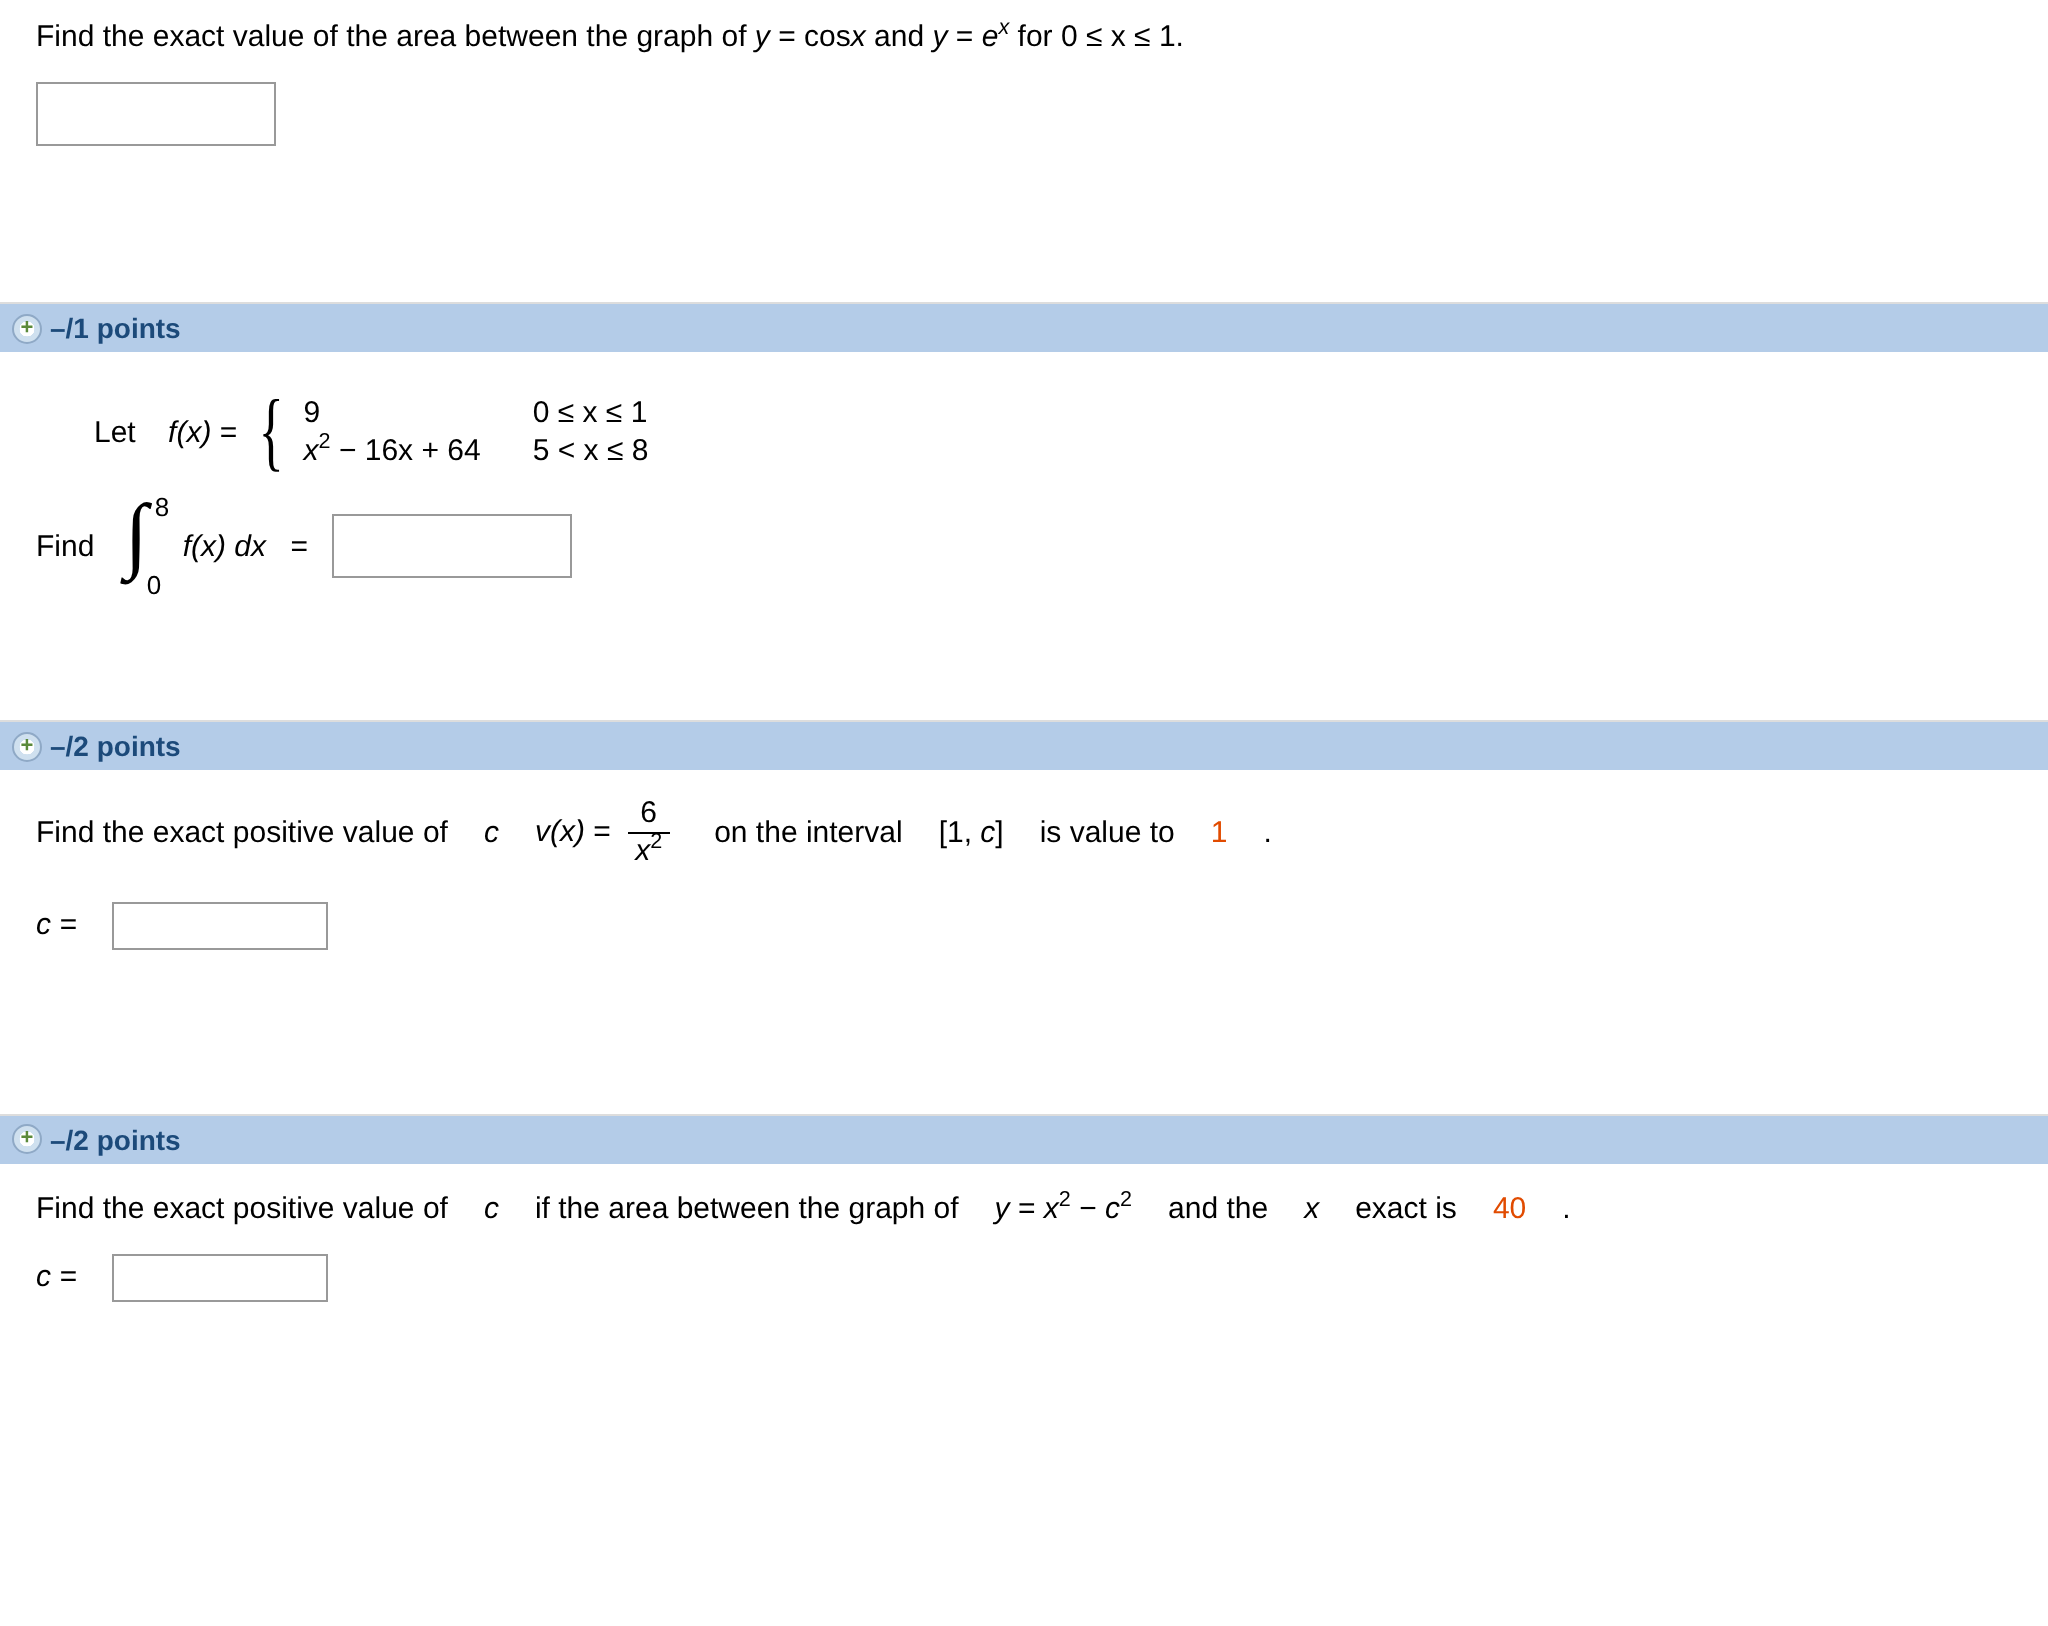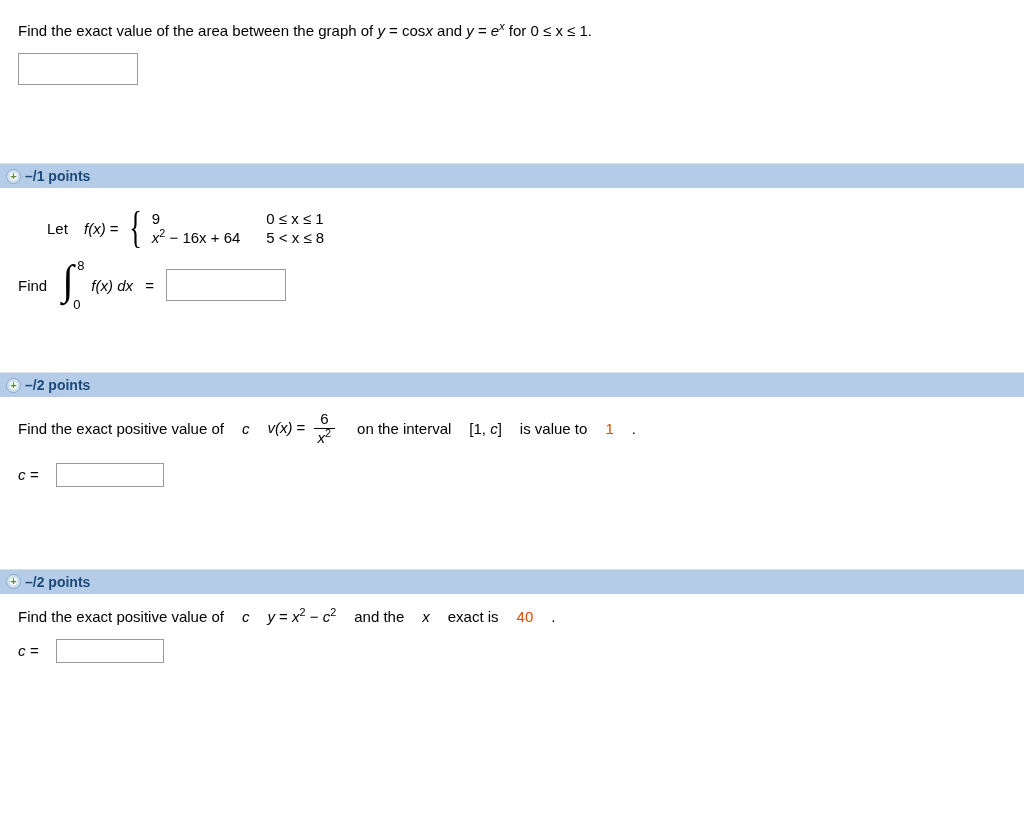--- a/index.html
+++ b/index.html
@@ -6,21 +6,21 @@
   body {
     font-family: Verdana, Arial, sans-serif;
     font-size: 15px;
     color: #000;
     background: #fff;
   }
   .section { border-bottom: 1px solid #ddd; }
   .question-top {
     padding: 0 12px 20px 18px;
   }
-  .question-top .prompt { padding-top: 22px; }
+  .question-top .prompt { padding-top: 10px; }
   .points-bar {
     background: #b4cce8;
     padding: 4px 6px;
     font-weight: bold;
     font-size: 14px;
     color: #1c4a7a;
     display: flex;
     align-items: center;
     gap: 4px;
   }
@@ -173,20 +173,21 @@
 
 <div class="section" style="border-bottom:none;">
   <div class="points-bar">
     <span class="plus-icon">+</span>
     <span>–/2 points</span>
   </div>
   <div class="qbody">
     <div class="row" style="flex-wrap:wrap;">
       <span>Find the exact positive value of </span>
       <span class="math">c</span>
+      <span> if the area between the graph of </span>
       <span class="math">
         <span>y</span><span class="up"> = </span>
         <span>x</span><sup class="up">2</sup>
         <span class="up"> − </span>
         <span>c</span><sup class="up">2</sup>
       </span>
       <span> and the </span>
       <span class="math">x</span>
       <span> exact is </span>
       <span class="orange">40</span>

